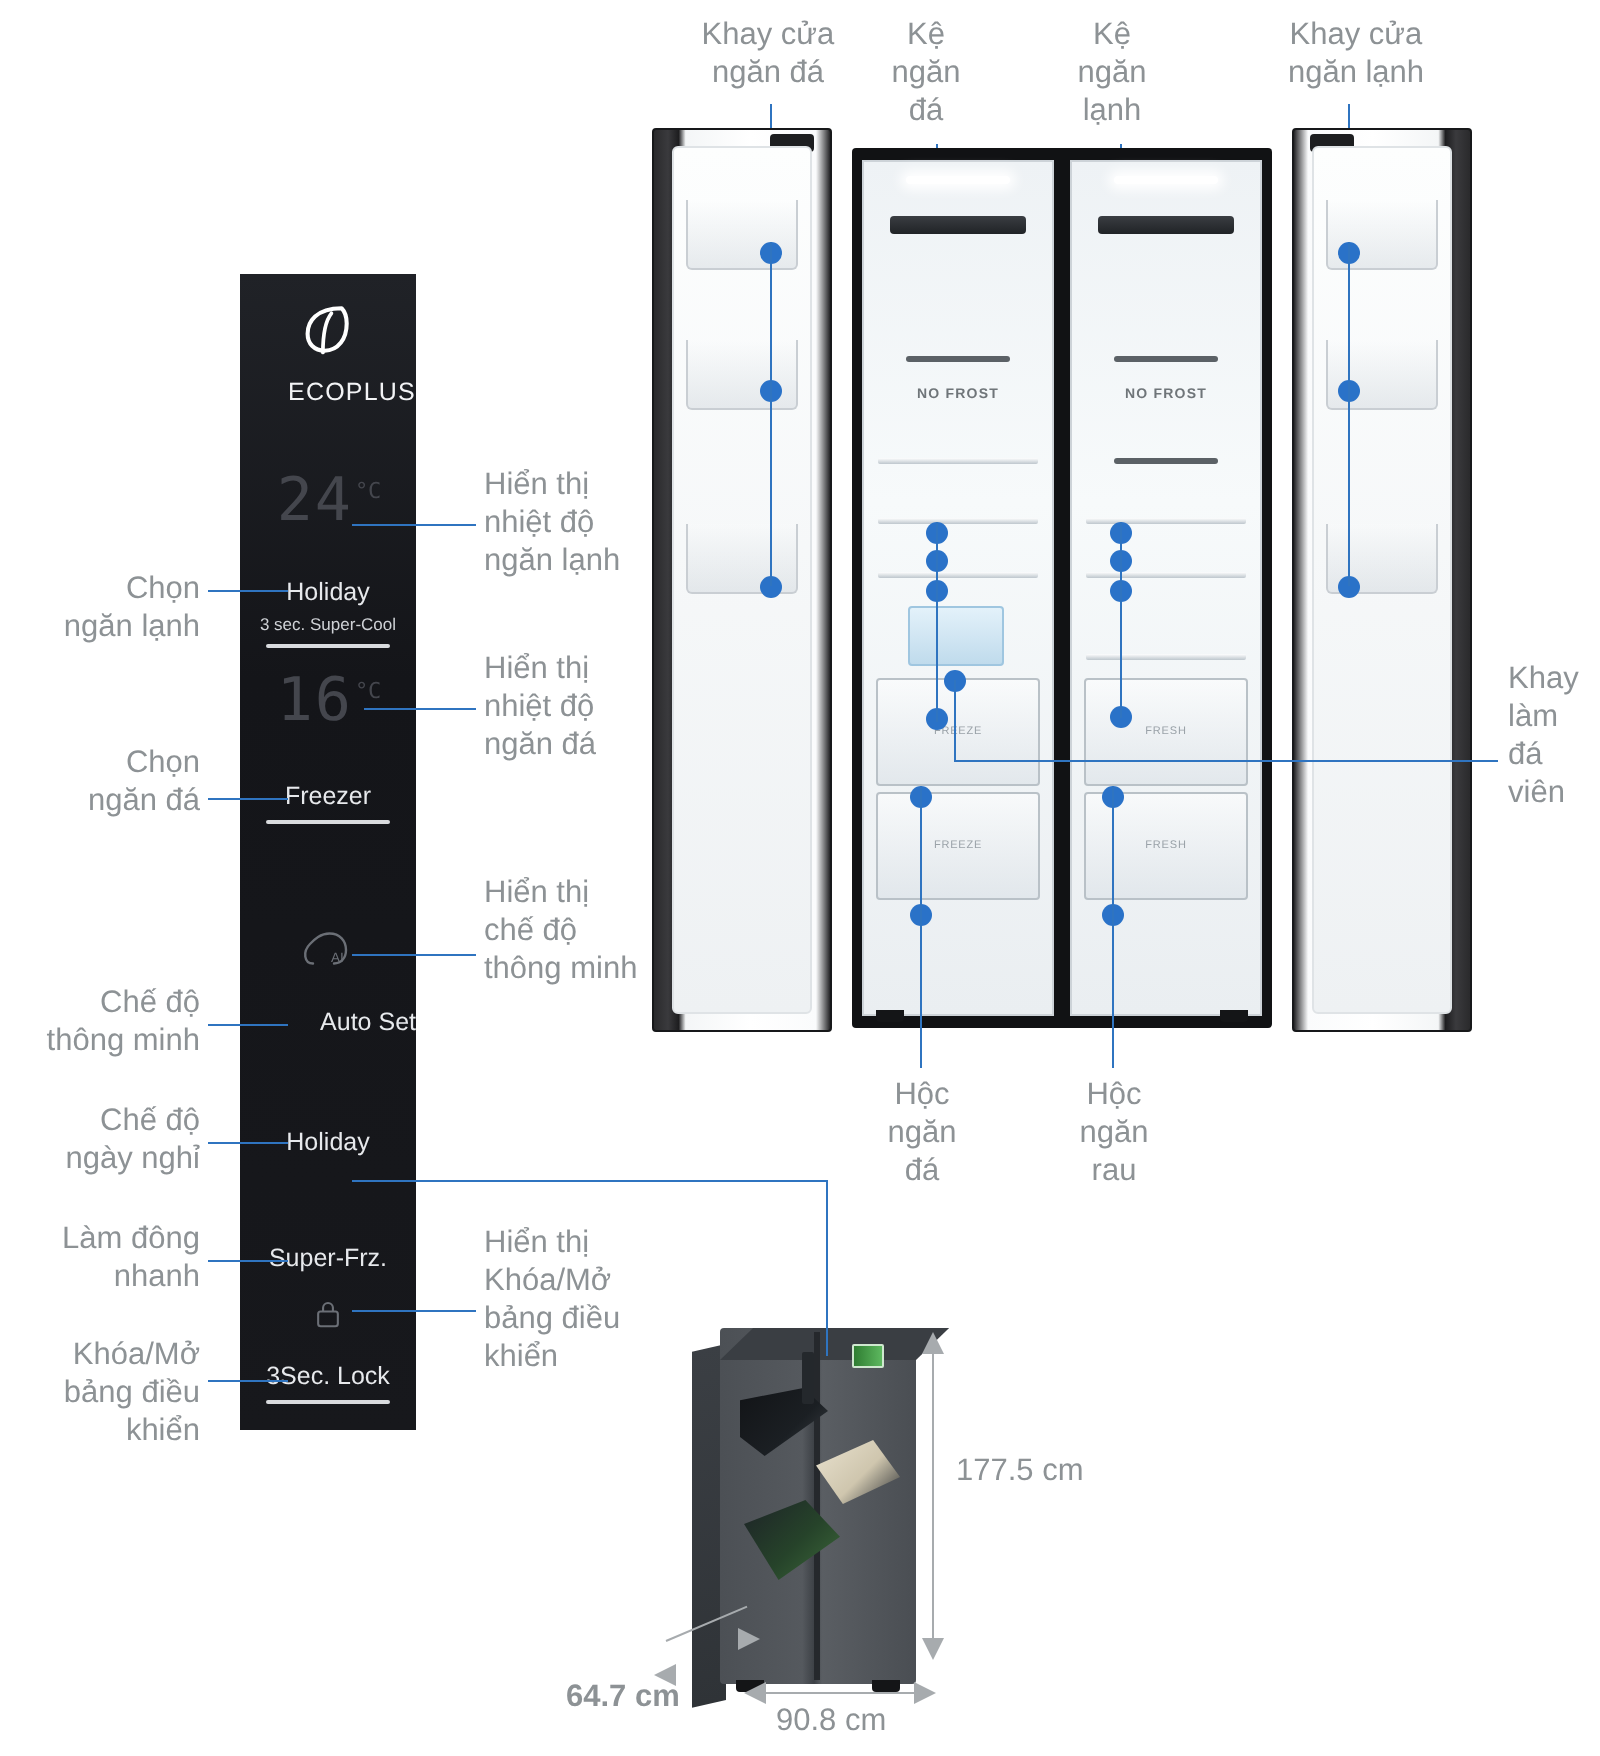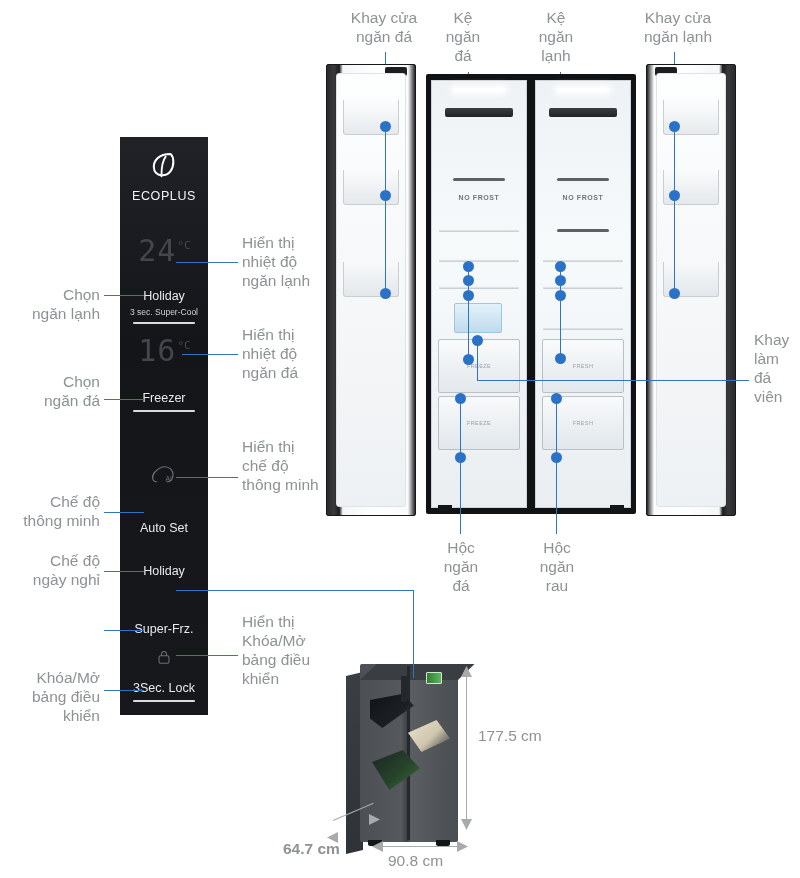--- a/index.html
+++ b/index.html
@@ -59,21 +59,21 @@
     left: 50%;
     transform: translateX(-50%);
     top: 12px;
     width: 34px;
     height: 34px;
   }
   #panel .eco-text {
     position: absolute;
     top: 52px;
     width: 100%;
-    text-align: center;
+    text-align: right;
     color: #f2f3f5;
     font-size: 12.5px;
     letter-spacing: 0.6px;
     font-family: "Liberation Sans", sans-serif;
   }
   .seg-wrap {
     position: absolute;
     width: 100%;
     text-align: center;
     color: #44464d;
@@ -461,21 +461,21 @@
     <div class="seg-wrap" style="top:196px;">
       <span>16</span><span class="deg">°C</span>
     </div>
     <div class="panel-btn" style="top:254px;">Freezer</div>
     <div class="panel-rule" style="top:273px;"></div>
 
     <svg class="panel-icon" viewBox="0 0 40 30" width="30" height="23" style="top:325px;">
       <path d="M10 26 C4 26 3 18 8 13 C11 10 15 6 21 6 C28 6 32 11 32 17 C32 22 29 26 24 26" fill="none" stroke="#6b6f76" stroke-width="1.6" stroke-linecap="round"></path>
       <text x="22" y="25" font-size="9" fill="#6b6f76" font-family="Liberation Sans, sans-serif">AI</text>
     </svg>
-    <div class="panel-btn" style="top:384px;">Auto Set</div>
+    <div class="panel-btn" style="top:367px;text-align:right;">Auto Set</div>
 
     <div class="panel-btn" style="top:427px;">Holiday</div>
 
     <div class="panel-btn" style="top:485px;text-align:center;">Super-Frz.</div>
 
     <svg class="panel-icon" viewBox="0 0 24 26" width="15" height="16" style="top:512px;">
       <rect x="4" y="11" width="16" height="12" rx="2" fill="none" stroke="#6b6f76" stroke-width="1.7"></rect>
       <path d="M8 11 V8 a4 4 0 0 1 8 0 V11" fill="none" stroke="#6b6f76" stroke-width="1.7"></path>
     </svg>
     <div class="panel-btn" style="top:544px;">3Sec. Lock</div>
@@ -491,20 +491,22 @@
   <div class="leader h" style="left:104px; top:399px; width:40px;"></div>
 
   <div class="callout-label lbl-right" style="left:8px; top:492px; width:92px;">Chế độ
 thông minh</div>
   <div class="leader h" style="left:104px; top:512px; width:40px;"></div>
 
   <div class="callout-label lbl-right" style="left:14px; top:551px; width:86px;">Chế độ
 ngày nghỉ</div>
   <div class="leader h" style="left:104px; top:571px; width:40px;"></div>
 
+  <div class="callout-label lbl-right" style="left:8px; top:610px; width:92px;">Làm đông
+nhanh</div>
   <div class="leader h" style="left:104px; top:630px; width:40px;"></div>
 
   <div class="callout-label lbl-right" style="left:4px; top:668px; width:96px;">Khóa/Mở
 bảng điều
 khiển</div>
   <div class="leader h" style="left:104px; top:690px; width:40px;"></div>
 
   <div class="callout-label lbl-left" style="left:242px; top:233px; width:100px;">Hiển thị
 nhiệt độ
 ngăn lạnh</div>

